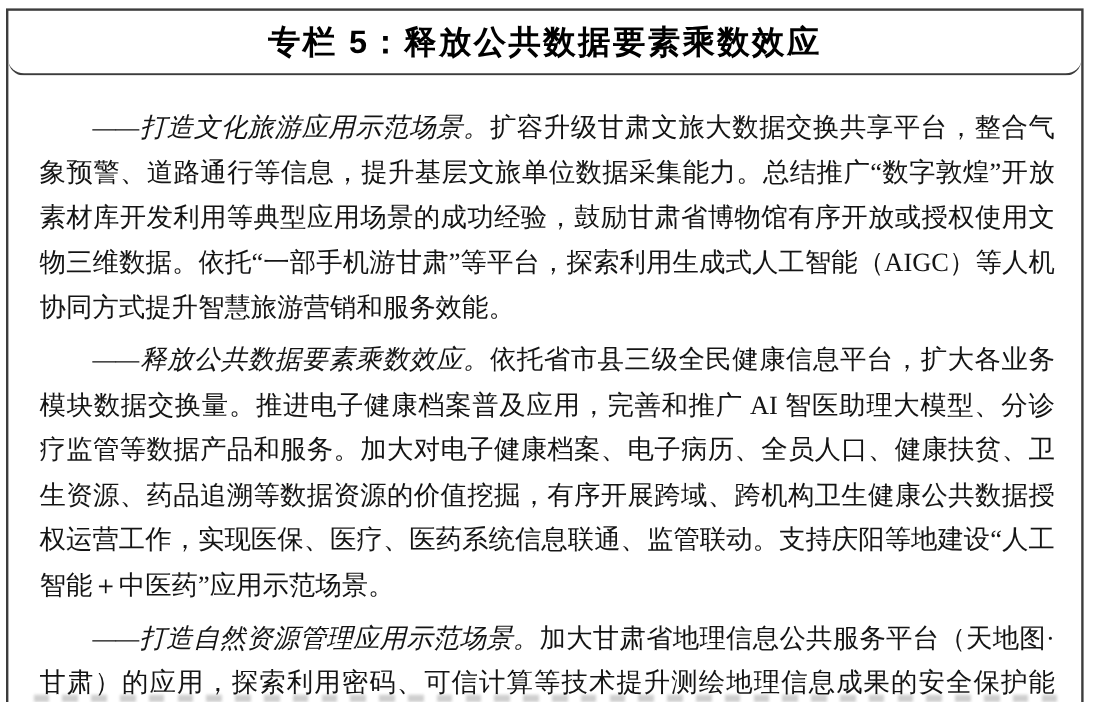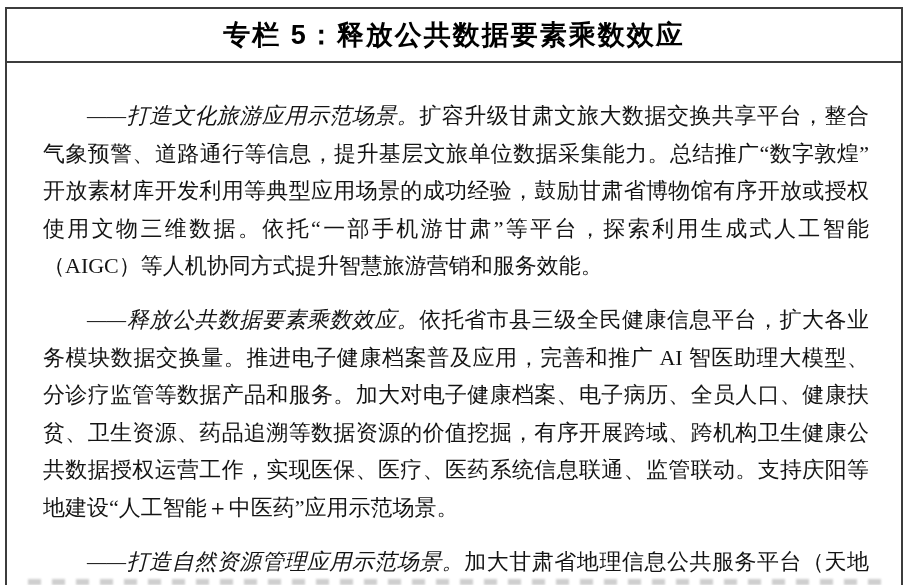--- a/index.html
+++ b/index.html
@@ -27,31 +27,32 @@
     height: 52px;
     border-bottom: 2px solid #3c3c3c;
     display: flex;
     align-items: center;
     justify-content: center;
     font-family: "Liberation Sans", "DejaVu Sans", sans-serif;
     font-weight: 700;
     font-size: 27px;
     letter-spacing: 2px;
     color: #000000;
+    border-radius: 13px;
   }
   .panel-body {
     padding: 18px 16px 0 20px;
     font-family: "Liberation Serif", "DejaVu Serif", serif;
     font-size: 22px;
     line-height: 37.6px;
     color: #141414;
     text-align: justify;
   }
   .panel-body p {
-    margin: 16px;
+    margin: 6px;
     text-indent: 2em;
   }
   .lead {
     font-style: italic;
   }
   .dash {
     font-style: italic;
     letter-spacing: 0;
   }
   .remnant {

